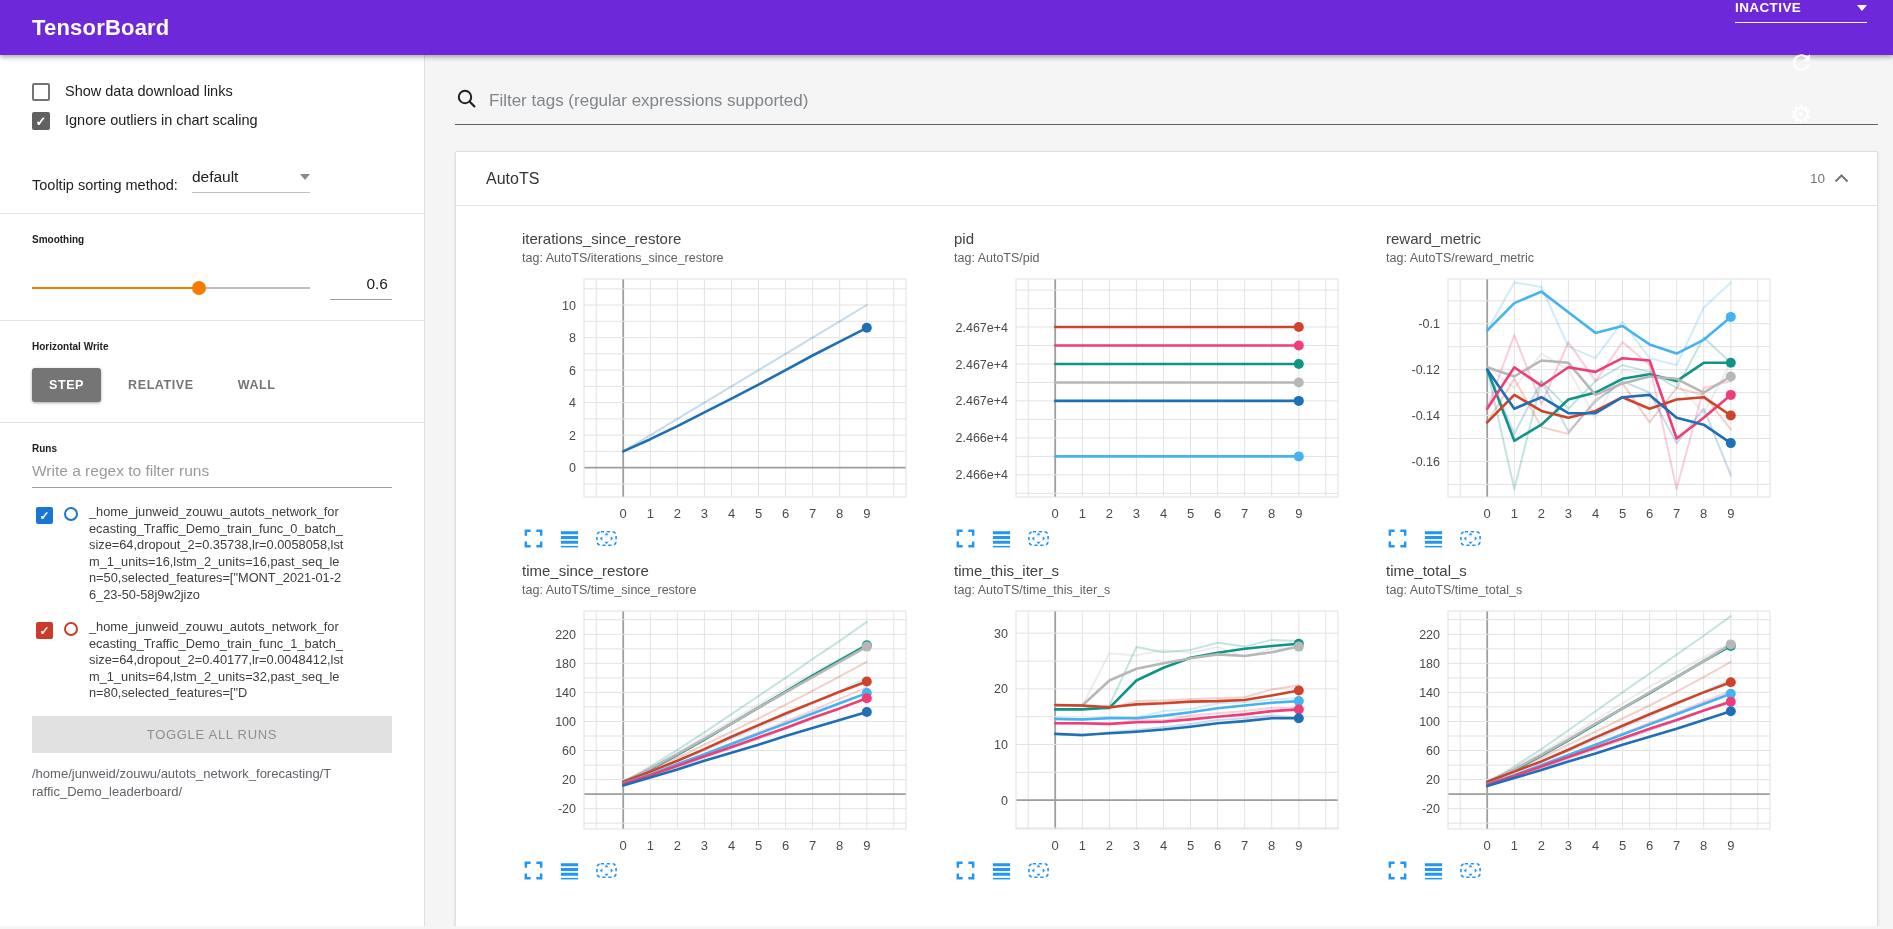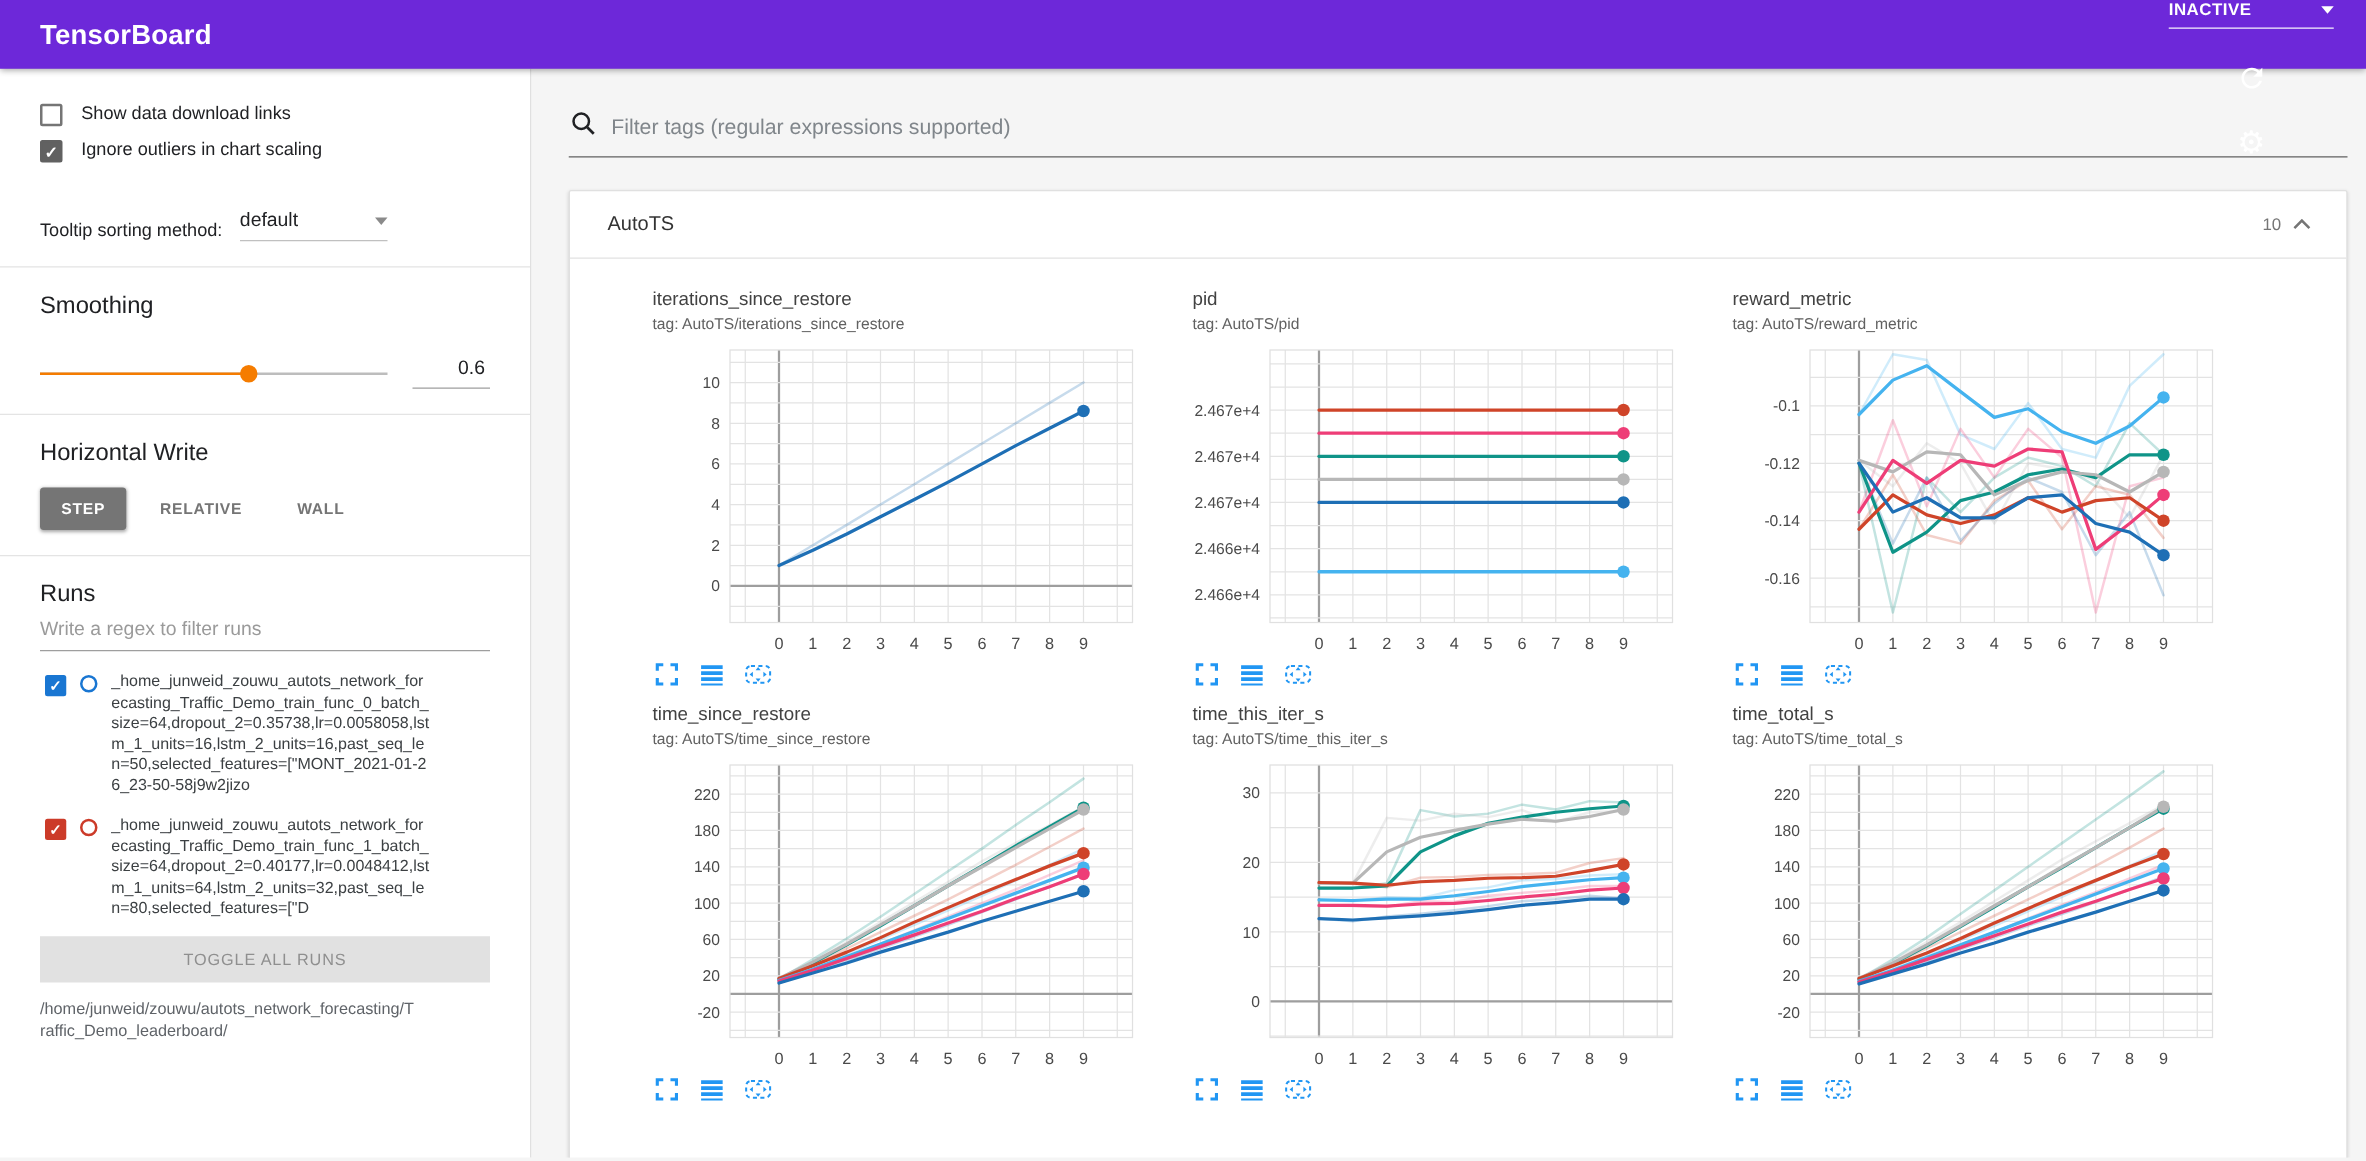--- a/index.html
+++ b/index.html
@@ -25,21 +25,21 @@
 
   .cbrow { display:flex; align-items:flex-start; gap:15px; margin-bottom:11px; cursor:pointer; }
   .cb { width:18px; height:18px; border:2px solid #757575; border-radius:2px; flex:none; display:flex; align-items:center; justify-content:center; color:#fff; font-size:13px; font-weight:bold; }
   .cb.checked { background:#616161; border-color:#616161; }
   .cb.checked::after { content:"✓"; }
 
   .tooltip-row { display:flex; align-items:flex-end; gap:14px; margin-top:38px; }
   .select-box { display:flex; align-items:center; justify-content:space-between; width:118px; border-bottom:1px solid #c0c0c0; padding-bottom:6px; font-size:15.5px; cursor:pointer; }
   .caret-gray { width:0; height:0; border-left:5px solid transparent; border-right:5px solid transparent; border-top:6px solid #8a8a8a; }
 
-  .sec-label { font-size:19px; color:#202124; }
+  .sec-label { font-size:10px; color:#202124;font-weight:bold; }
   .slider-row { display:flex; align-items:center; gap:20px; margin-top:30px; }
   .slider { position:relative; flex:1; height:14px; cursor:pointer; }
   .slider-track { position:absolute; left:0; right:0; top:6px; height:2px; background:#bdbdbd; }
   .slider-fill { position:absolute; left:0; top:6px; height:2px; background:#f57c00; }
   .slider-thumb { position:absolute; top:7px; width:14px; height:14px; border-radius:50%; background:#f57c00; transform:translate(-50%,-50%); }
   .smooth-value { width:62px; border-bottom:1px solid #9e9e9e; padding:0 4px 6px; font-size:15.5px; text-align:right; }
 
   .axis-btns { display:flex; align-items:flex-start; gap:10px; margin-top:16px; }
   .axis-btn { padding:10px 17px; font-size:12.5px; font-weight:bold; letter-spacing:.6px; color:#757575; border-radius:3px; cursor:pointer; }
   .axis-btn.active { background:#757575; color:#fff; box-shadow:0 1px 3px rgba(0,0,0,.35); }

